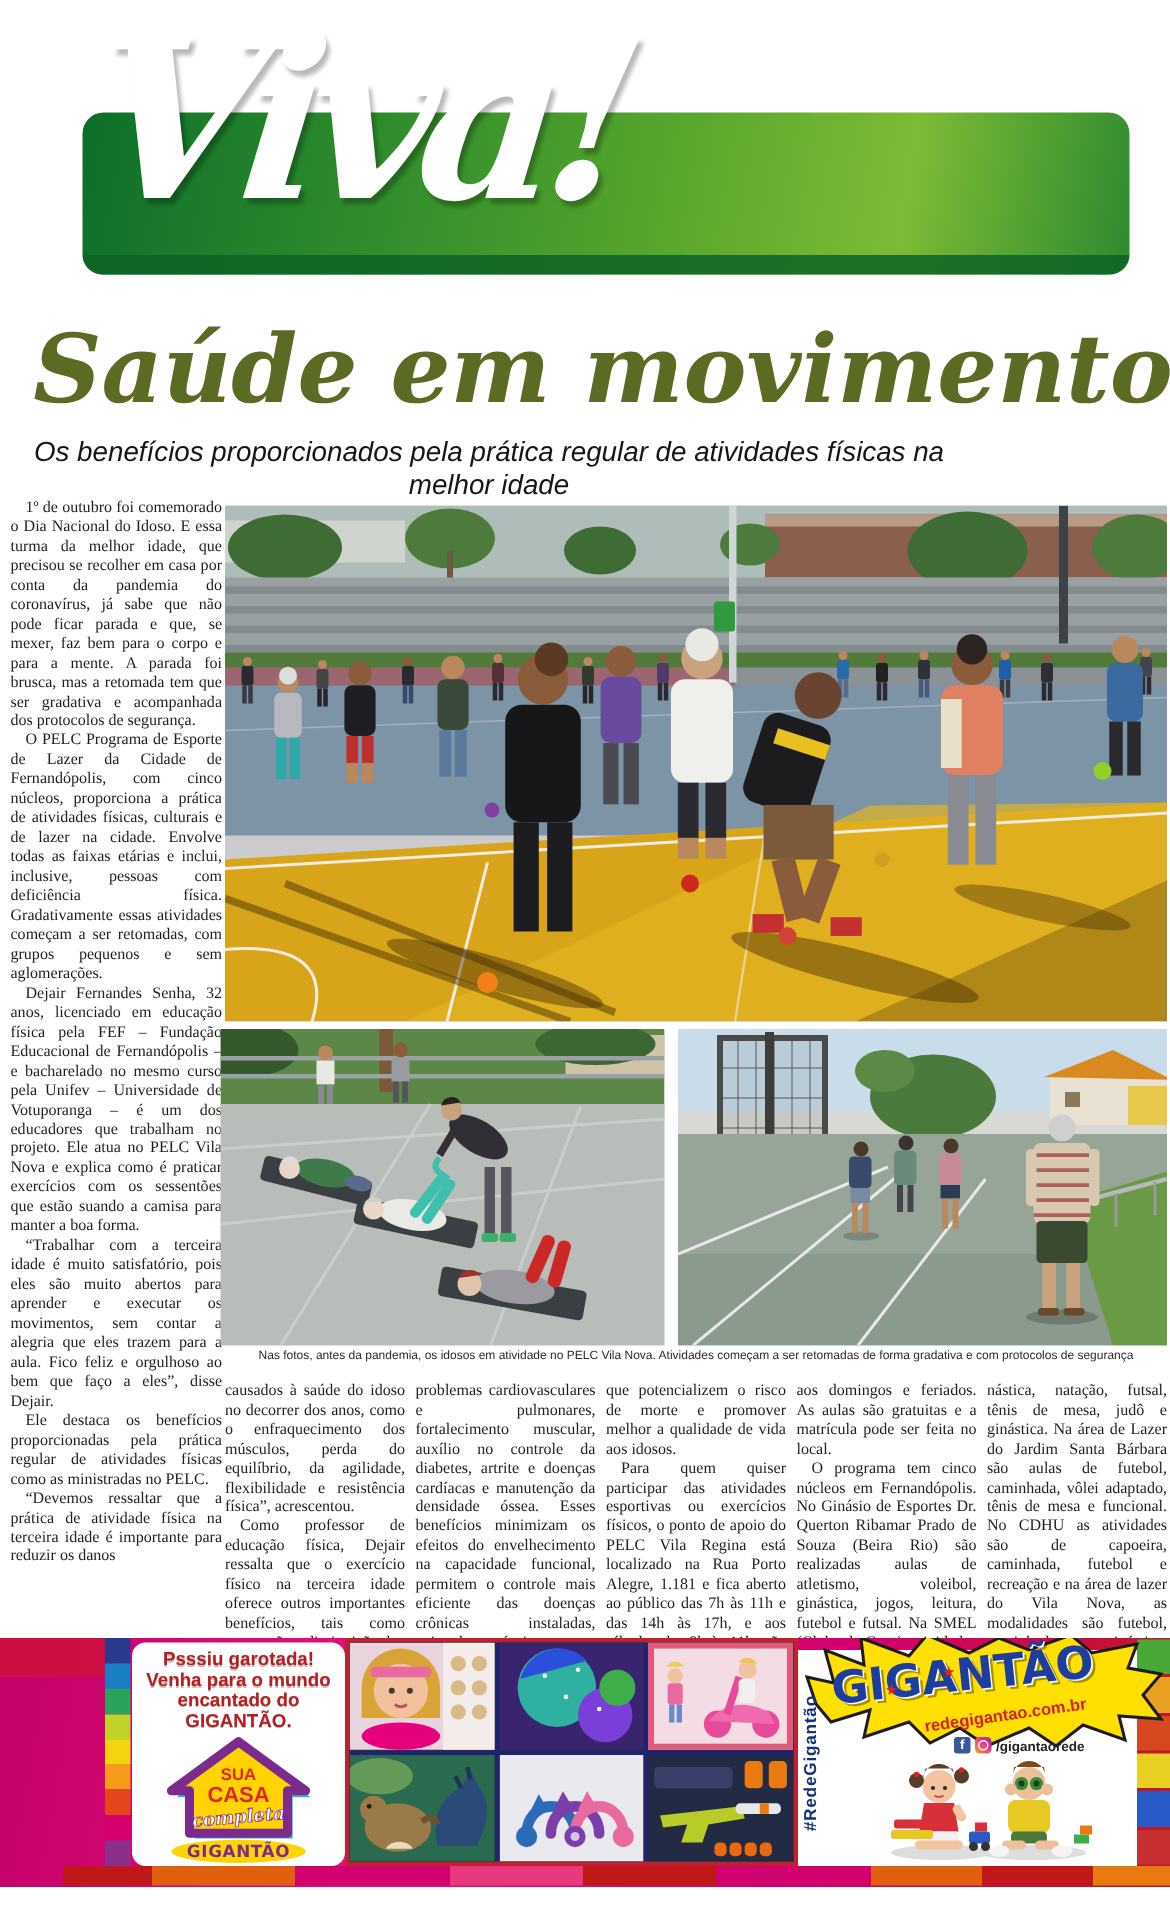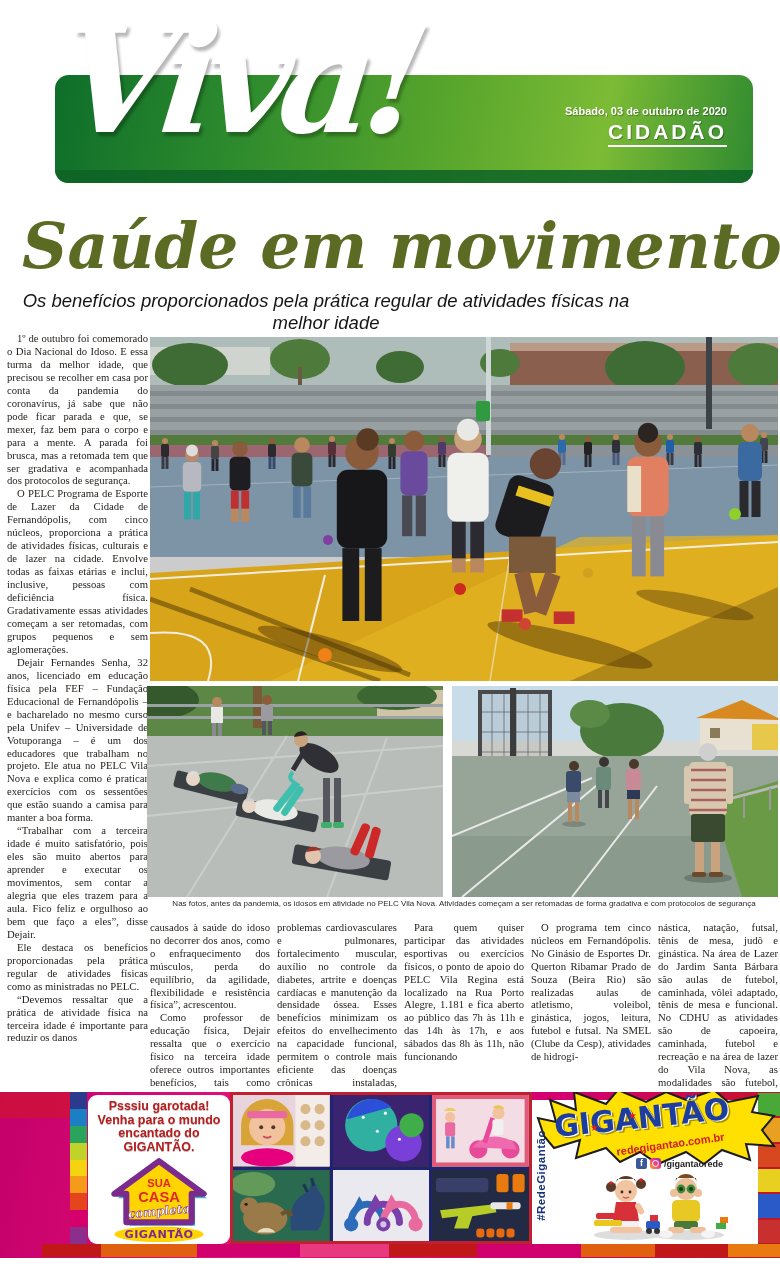--- a/index.html
+++ b/index.html
@@ -94,24 +94,20 @@
       #c01818 47% 59%,#d0006c 59% 73%,#e06010 73% 83%,#c01818 83% 93%,#e87a10 93% 100%);}
 </style>
 </head>
 <body>
 
 <div class="page">
 
   <header>
     <div class="banner">
       <div class="banner-shade"></div>
-      <div class="mast-right">
-        <div class="mast-date">Sábado, 03 de outubro de 2020</div>
-        <div class="mast-section">CIDADÃO</div>
-      </div>
     </div>
     <div class="viva-logo">Viva!</div>
   </header>
 
   <h1 class="headline">Saúde em movimento</h1>
   <p class="subhead">Os benefícios proporcionados pela prática regular de atividades físicas na melhor idade</p>
 
   <div class="leftcol">
     <p>1º de outubro foi comemorado o Dia Nacional do Idoso. E essa turma da melhor idade, que precisou se recolher em casa por conta da pandemia do coronavírus, já sabe que não pode ficar parada e que, se mexer, faz bem para o corpo e para a mente. A parada foi brusca, mas a retomada tem que ser gradativa e acompanhada dos protocolos de segurança.</p>
     <p>O PELC  Programa de Esporte de Lazer da Cidade  de Fernandópolis, com cinco núcleos, proporciona a prática de atividades físicas, culturais e de lazer na cidade. Envolve todas as faixas etárias e inclui, inclusive, pessoas com deficiência física. Gradativamente essas atividades começam a ser retomadas, com grupos pequenos e sem aglomerações.</p>
@@ -435,23 +431,25 @@
 
   <div class="bcols">
     <div class="bcol">
       <p class="cont">causados à saúde do idoso no decorrer dos anos, como o enfraquecimento dos músculos, perda do equilíbrio, da agilidade, flexibilidade e resistência física”, acrescentou.</p>
       <p>Como professor de educação física, Dejair ressalta que o exercício físico na terceira idade oferece outros importantes benefícios, tais como prevenção e diminuição de</p>
     </div>
     <div class="bcol">
       <p class="cont">problemas cardiovasculares e pulmonares, fortalecimento muscular, auxílio no controle da diabetes, artrite e doenças cardíacas e manutenção da densidade óssea. Esses benefícios minimizam os efeitos do envelhecimento na capacidade funcional, permitem o controle mais eficiente das doenças crônicas instaladas, evitando possíveis agravos</p>
     </div>
     <div class="bcol">
+      <p class="cont">que potencializem o risco de morte e promover melhor a qualidade de vida aos idosos.</p>
       <p>Para quem quiser participar das atividades esportivas ou exercícios físicos, o ponto de apoio do PELC Vila Regina está localizado na Rua Porto Alegre, 1.181 e fica aberto ao público das 7h às 11h e das 14h às 17h, e aos sábados das 8h às 11h, não funcionando</p>
     </div>
     <div class="bcol">
+      <p class="cont">aos domingos e feriados. As aulas são gratuitas e a matrícula pode ser feita no local.</p>
       <p>O programa tem cinco núcleos em Fernandópolis. No Ginásio de Esportes Dr. Querton Ribamar Prado de Souza (Beira Rio) são realizadas aulas de atletismo, voleibol, ginástica, jogos, leitura, futebol e futsal. Na SMEL (Clube da Cesp), atividades de hidrogi-</p>
     </div>
     <div class="bcol">
       <p class="cont">nástica, natação, futsal, tênis de mesa, judô e ginástica. Na área de Lazer do Jardim Santa Bárbara são aulas de futebol, caminhada, vôlei adaptado, tênis de mesa e funcional. No CDHU as atividades são de capoeira, caminhada, futebol e recreação e na área de lazer do Vila Nova, as modalidades são futebol, caminhada, ginástica, handebol e voleibol.</p>
     </div>
   </div>
 
   <section class="ad">
     <div class="ad-corner"></div>
     <div class="ad-rainbow">

